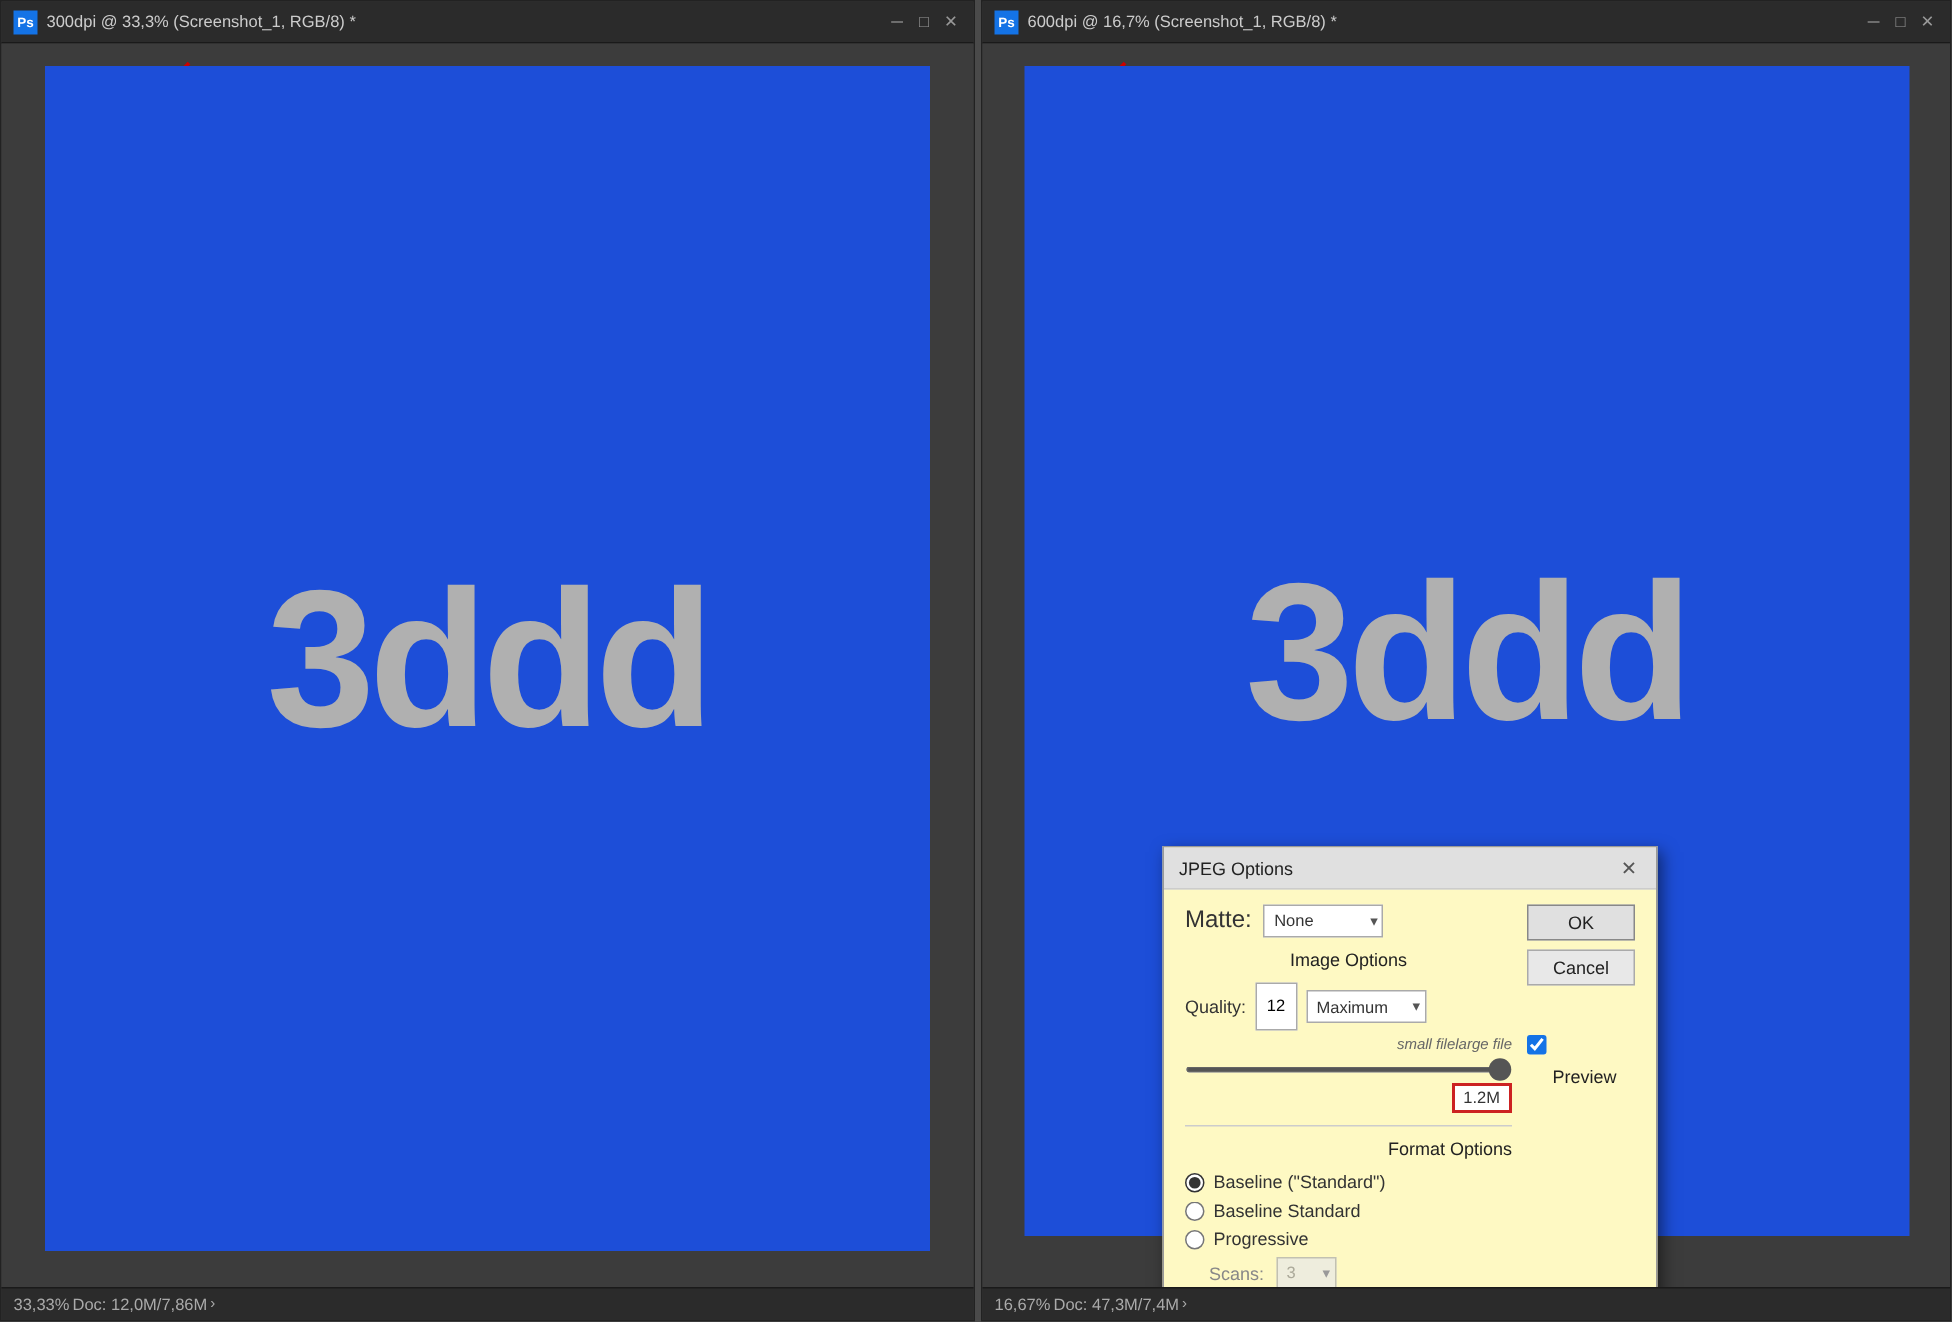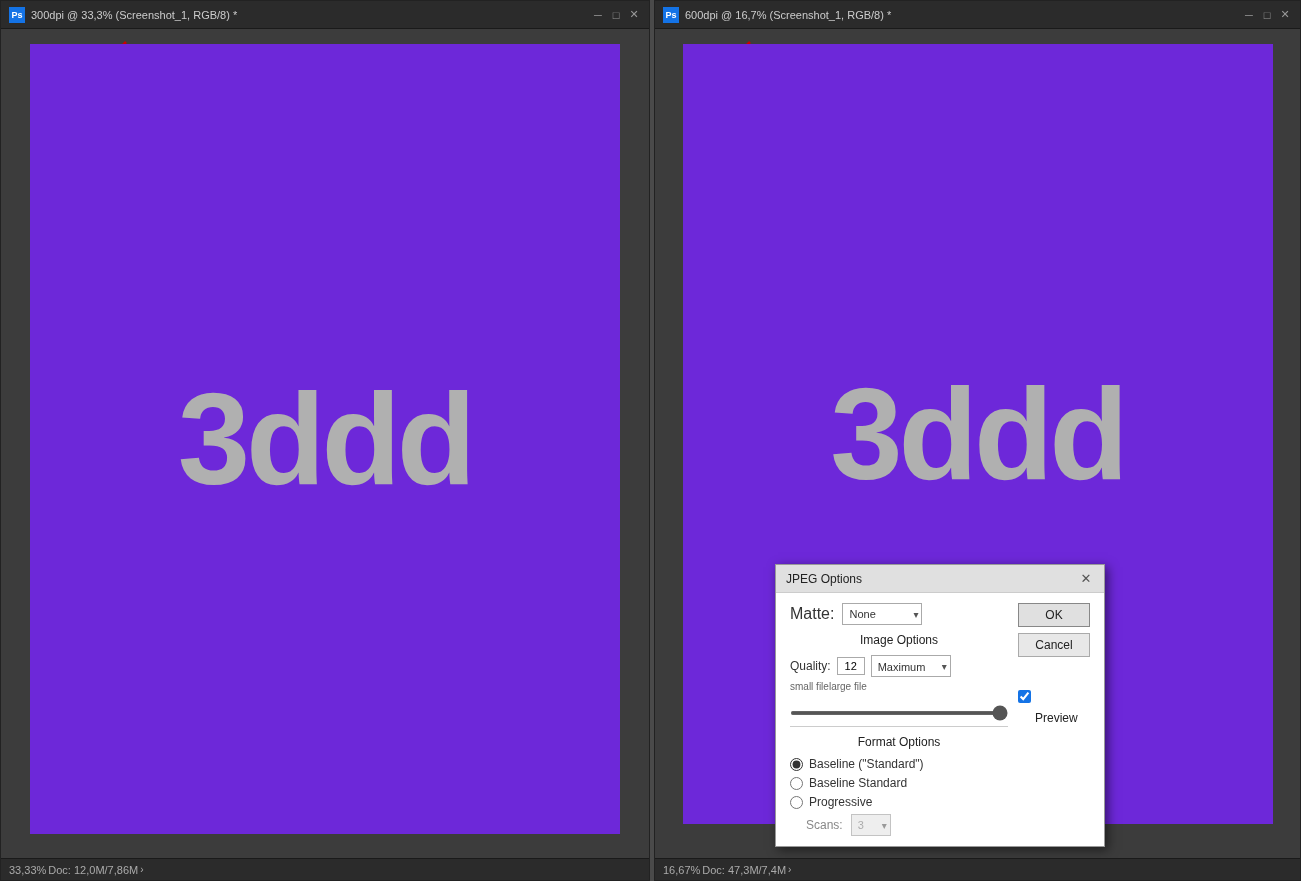--- a/index.html
+++ b/index.html
@@ -90,21 +90,21 @@
       background: #3c3c3c;
       display: flex;
       align-items: flex-start;
       justify-content: center;
       padding: 10px;
       overflow: hidden;
       position: relative;
     }
 
     .canvas-paper {
-      background: #6d28d9;
+      background: #1d4ed8;
       width: 590px;
       height: 790px;
       display: flex;
       align-items: center;
       justify-content: center;
       position: relative;
       margin-top: 5px;
     }
 
     .canvas-paper-right {
@@ -148,21 +148,21 @@
     .red-arrow svg {
       overflow: visible;
     }
 
     
     .jpeg-dialog {
       position: absolute;
       top: 535px;
       left: 120px;
       width: 330px;
-      background: #ffffff;
+      background: #fef9c3;
       border: 1px solid #999;
       box-shadow: 3px 3px 10px rgba(0,0,0,0.5);
       z-index: 100;
     }
 
     .dialog-titlebar {
       background: #e0e0e0;
       height: 28px;
       display: flex;
       align-items: center;
@@ -264,21 +264,21 @@
       margin-bottom: 4px;
     }
 
     .quality-label {
       color: #333;
       font-size: 12px;
     }
 
     .quality-input {
       width: 28px;
-      height: 18px;
+      height: 32px;
       text-align: center;
       border: 1px solid #aaa;
       font-size: 11px;
       background: white;
     }
 
     .quality-dropdown-wrapper {
       position: relative;
       display: inline-block;
     }
@@ -302,24 +302,25 @@
       right: 4px;
       top: 50%;
       transform: translateY(-50%);
       font-size: 10px;
       color: #555;
       pointer-events: none;
     }
 
     .slider-labels {
       display: flex;
-      justify-content: flex-start;
+      justify-content: flex-end;
       font-size: 10px;
       color: #666;
-      margin-bottom: 12px;
+      margin-bottom: 2px;
+      font-style: italic;
     }
 
     .quality-slider {
       width: 100%;
       height: 4px;
       accent-color: #555;
       cursor: pointer;
     }
 
     .size-badge {
@@ -334,21 +335,21 @@
       min-width: 40px;
     }
 
     .format-options-section {
       margin-top: 8px;
       border-top: 1px solid #ccc;
       padding-top: 8px;
     }
 
     .format-options-title {
-      text-align: center;
+      text-align: right;
       font-size: 12px;
       color: #222;
       margin-bottom: 8px;
     }
 
     .radio-row {
       display: flex;
       align-items: center;
       gap: 6px;
       margin-bottom: 5px;
@@ -550,20 +551,23 @@
               </select>
             </div>
           </div>
 
           <div class="slider-labels">
             <span>small file</span>
             <span>large file</span>
           </div>
           <div class="slider-container">
             <input type="range" min="0" max="12" value="12" class="quality-slider" style="width: 100%;">
+          </div>
+          <div class="badge-row">
+            <span class="size-badge">1.2M</span>
           </div>
 
           <div class="format-options-section">
             <div class="format-options-title">Format Options</div>
             <div class="radio-row">
               <input type="radio" name="format" id="baseline-std" checked="" style="">
               <label class="radio-label" for="baseline-std">Baseline ("Standard")</label>
             </div>
             <div class="radio-row">
               <input type="radio" name="format" id="baseline-opt" style="">

